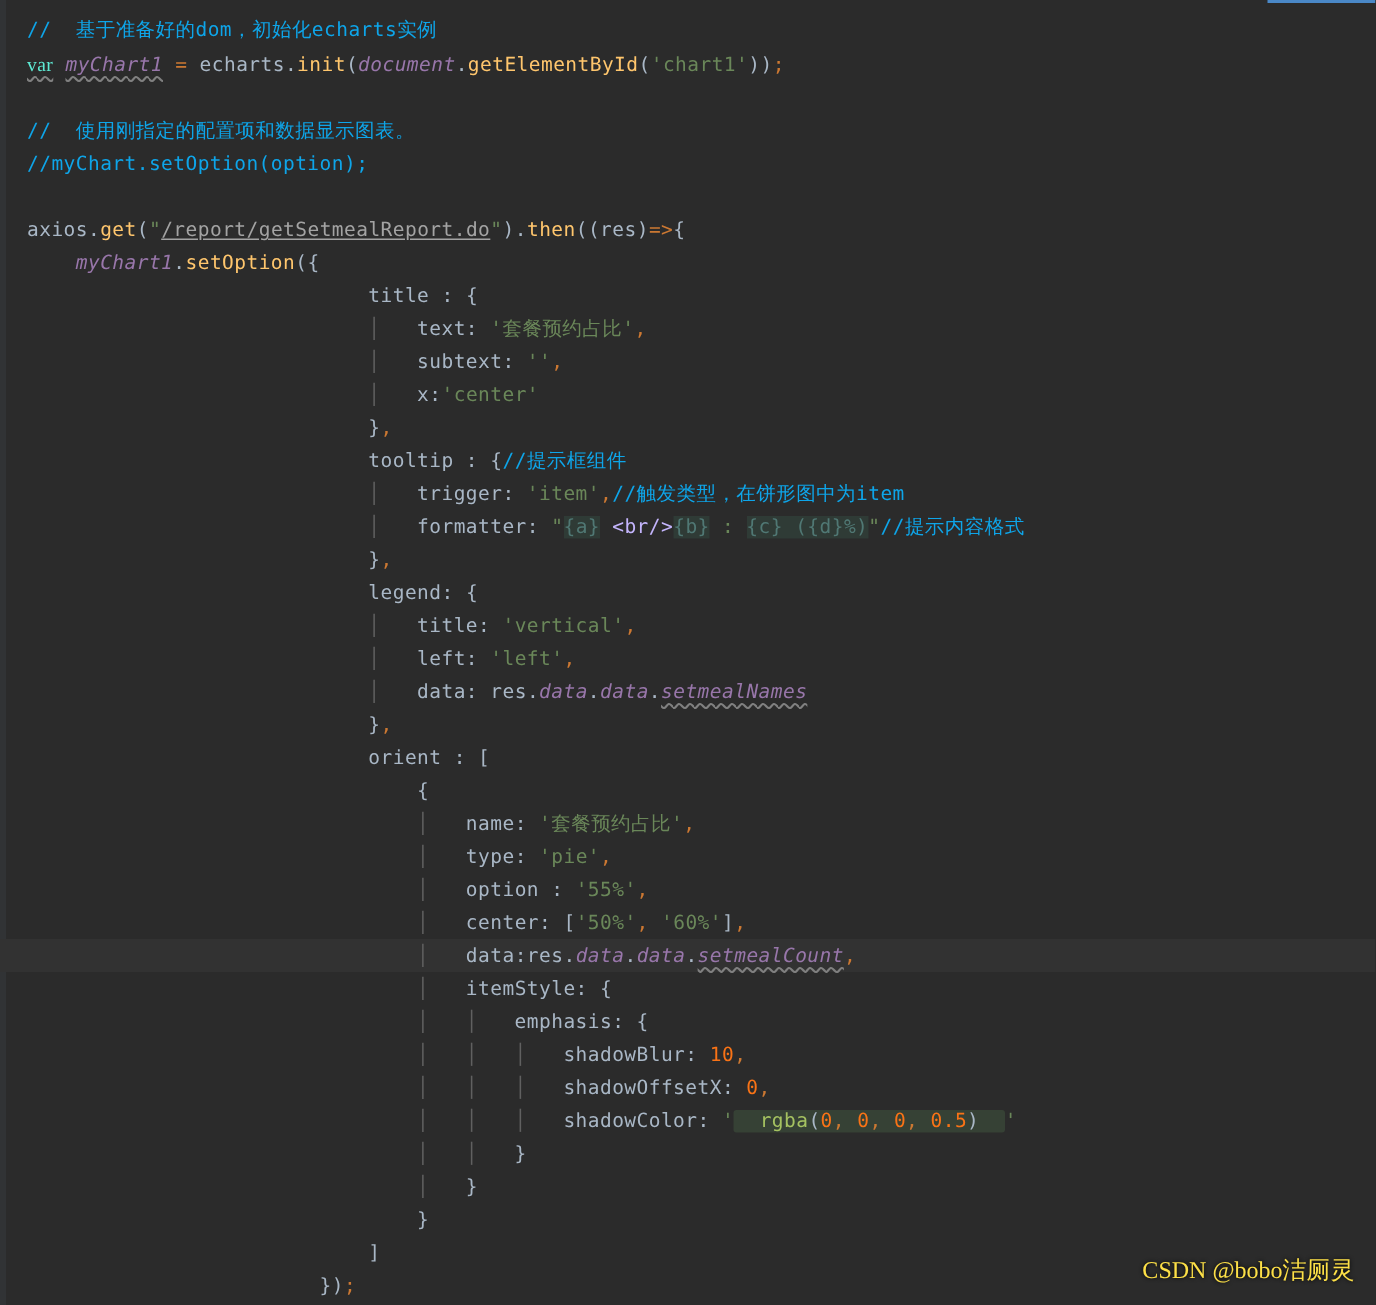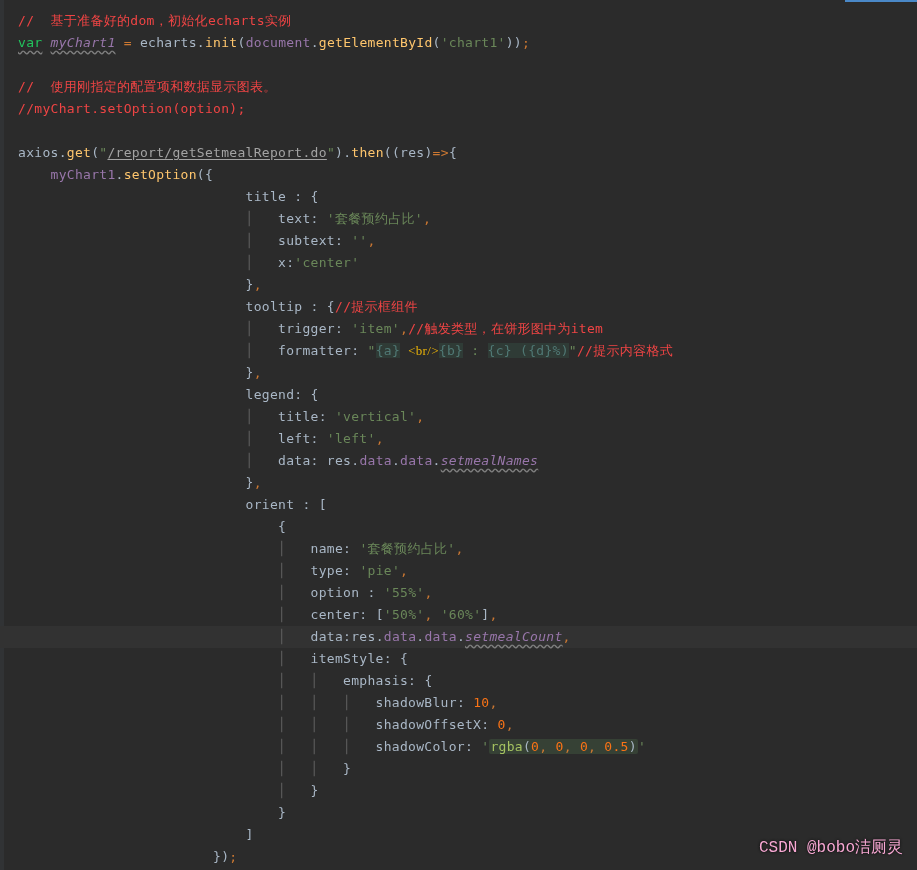--- a/index.html
+++ b/index.html
@@ -19,49 +19,49 @@
     width: 4px;
     background: #313335;
   }
   .code {
     padding: 10px 0 0 18px;
     white-space: pre;
     line-height: 22px;
     letter-spacing: 0.3px;
   }
   
-  .cm  { color: #ef4444; margin-top: 16px; }          
+  .cm  { color: #0ea5e9; margin-top: 16px; }          
   .kw  { color: #cc7832; }          
-  .kwu { color: #22c55e; text-decoration: underline wavy #808080; text-underline-offset: 3px;} 
+  .kwu { color: #5eead4; text-decoration: underline wavy #808080; text-underline-offset: 3px; font-family: Liberation Serif, serif;} 
   .fnc { color: #ffc66d; }          
-  .id  { color: #9876aa; } 
+  .id  { color: #9876aa; font-style: italic; } 
   .idu { color: #9876aa; font-style: italic; text-decoration: underline wavy #808080; text-underline-offset: 3px;}
   .str { color: #6a8759; }          
   .stru{ color: #a3a3a3; text-decoration: underline; text-underline-offset: 2px;} 
   .num { color: #f97316; }          
   .def { color: #a9b7c6; }          
   .par { color: #a9b7c6; }          
-  .tag { color: #eab308; font-family: Liberation Serif, serif; }          
+  .tag { color: #c4b5fd; }          
   .inj { color: #507874; background:#2f3b36; } 
-  .rgba{ color: #a5c261; background:#364135; border-radius:2px; padding:0 1px;margin-top:44px;}
+  .rgba{ color: #a5c261; background:#364135; border-radius:2px; padding:0 17px;margin-top:44px;}
   .guide { color: #606060; }
   .highlight-line {
     position: absolute;
     left: 0; right: 0;
     height: 22px;
     background: #323232;
     z-index: 0;
   }
   .code > * { position: relative; z-index: 1; }
   .watermark {
     position: absolute;
     right: 14px;
     bottom: 12px;
-    color: #f9a8d4;
-    font-family: Liberation Mono, monospace;
+    color: #fde047;
+    font-family: Liberation Serif, serif;
     font-size: 16px;
     text-shadow: 0 0 3px #000;
   }
   .topbar {
     position: absolute;
     top: 0; right: 0;
     width: 72px; height: 2px;
     background: #4a88c7;
   }
 </style>

